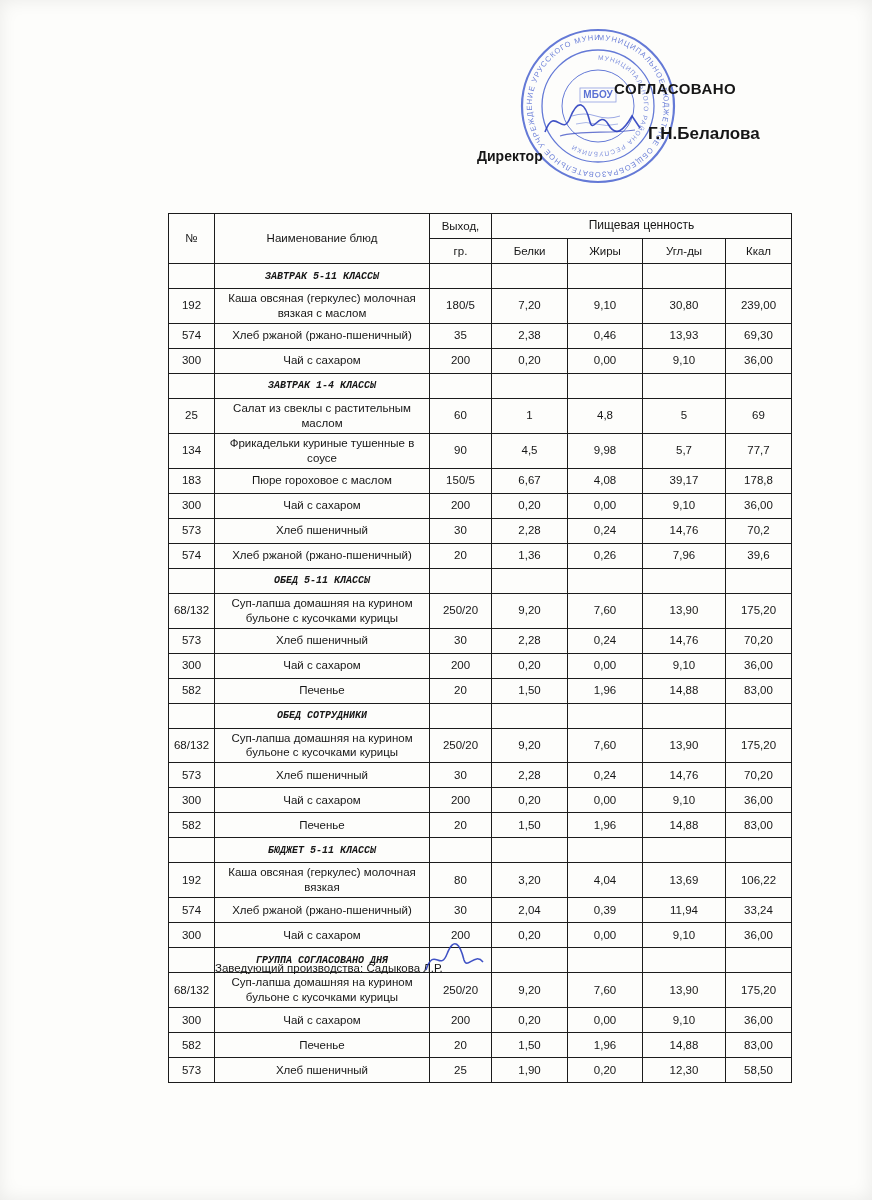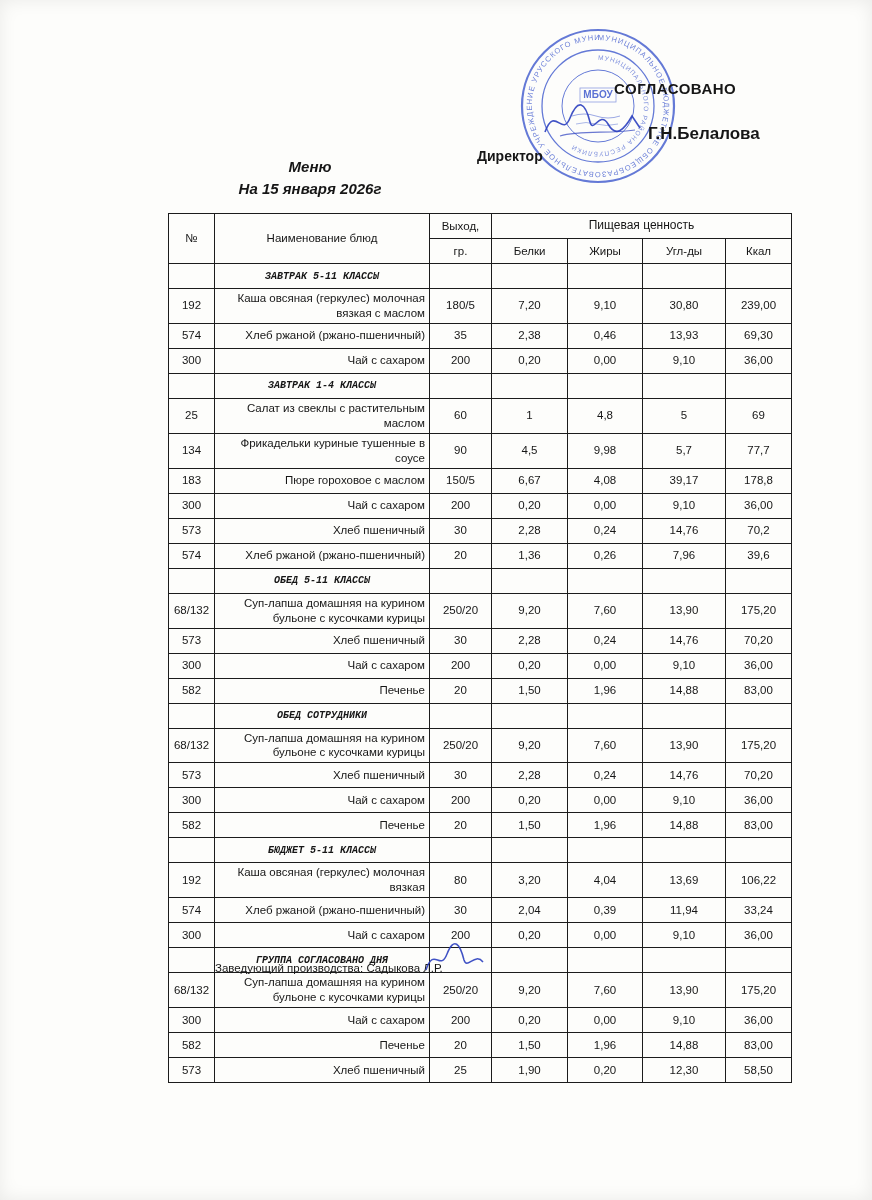--- a/index.html
+++ b/index.html
@@ -41,21 +41,21 @@
   .menu-table-wrap{position:absolute;left:168px;top:213px;width:623px;}
   table{border-collapse:collapse;width:100%;table-layout:fixed;}
   td,th{
     border:1.2px solid #1c1c1c;
     font-size:11.5px;font-weight:normal;
     padding:2px 3px;text-align:center;vertical-align:middle;line-height:1.3;
     height:20px;overflow:hidden;
   }
   th.nutrition{font-size:12px;}
   .section-title{font-weight:bold;font-style:italic;font-size:10px;font-family:Liberation Mono, monospace;}
-  .c-name{padding:2px 4px;text-align:right;}
+  .c-name{padding:2px 4px;}
   
   .footer-line{
     position:absolute;left:215px;top:962px;font-size:11.5px;
   }
   .sig-footer{position:absolute;left:420px;top:940px;}
 </style>
 </head>
 <body>
 
 <div class="sheet">
@@ -86,24 +86,20 @@
 
   <div class="approved">СОГЛАСОВАНО</div>
   <div class="director-label">Директор</div>
   <div class="director-name">Г.Н.Белалова</div>
 
   <svg class="sig-director" width="110" height="45" viewBox="0 0 110 45">
     <path d="M5 32 C 15 5, 22 38, 30 18 S 45 2, 50 22 C 53 34, 60 10, 68 24 S 84 30, 92 16 L 100 28" stroke="#2b3fbf" stroke-width="1.6" fill="none" opacity="0.9"></path>
     <path d="M20 36 C 40 30, 70 34, 95 30" stroke="#2b3fbf" stroke-width="1.1" fill="none" opacity="0.7"></path>
   </svg>
 
-  <div class="doc-title">
-    <div>Меню</div>
-    <div>На 15 января 2026г</div>
-  </div>
 
   <div class="menu-table-wrap">
     <table>
       <colgroup>
         <col style="width:46px">
           <col style="width:215px">
           <col style="width:62px">
         <col style="width:76px">
           <col style="width:75px">
           <col style="width:83px">

